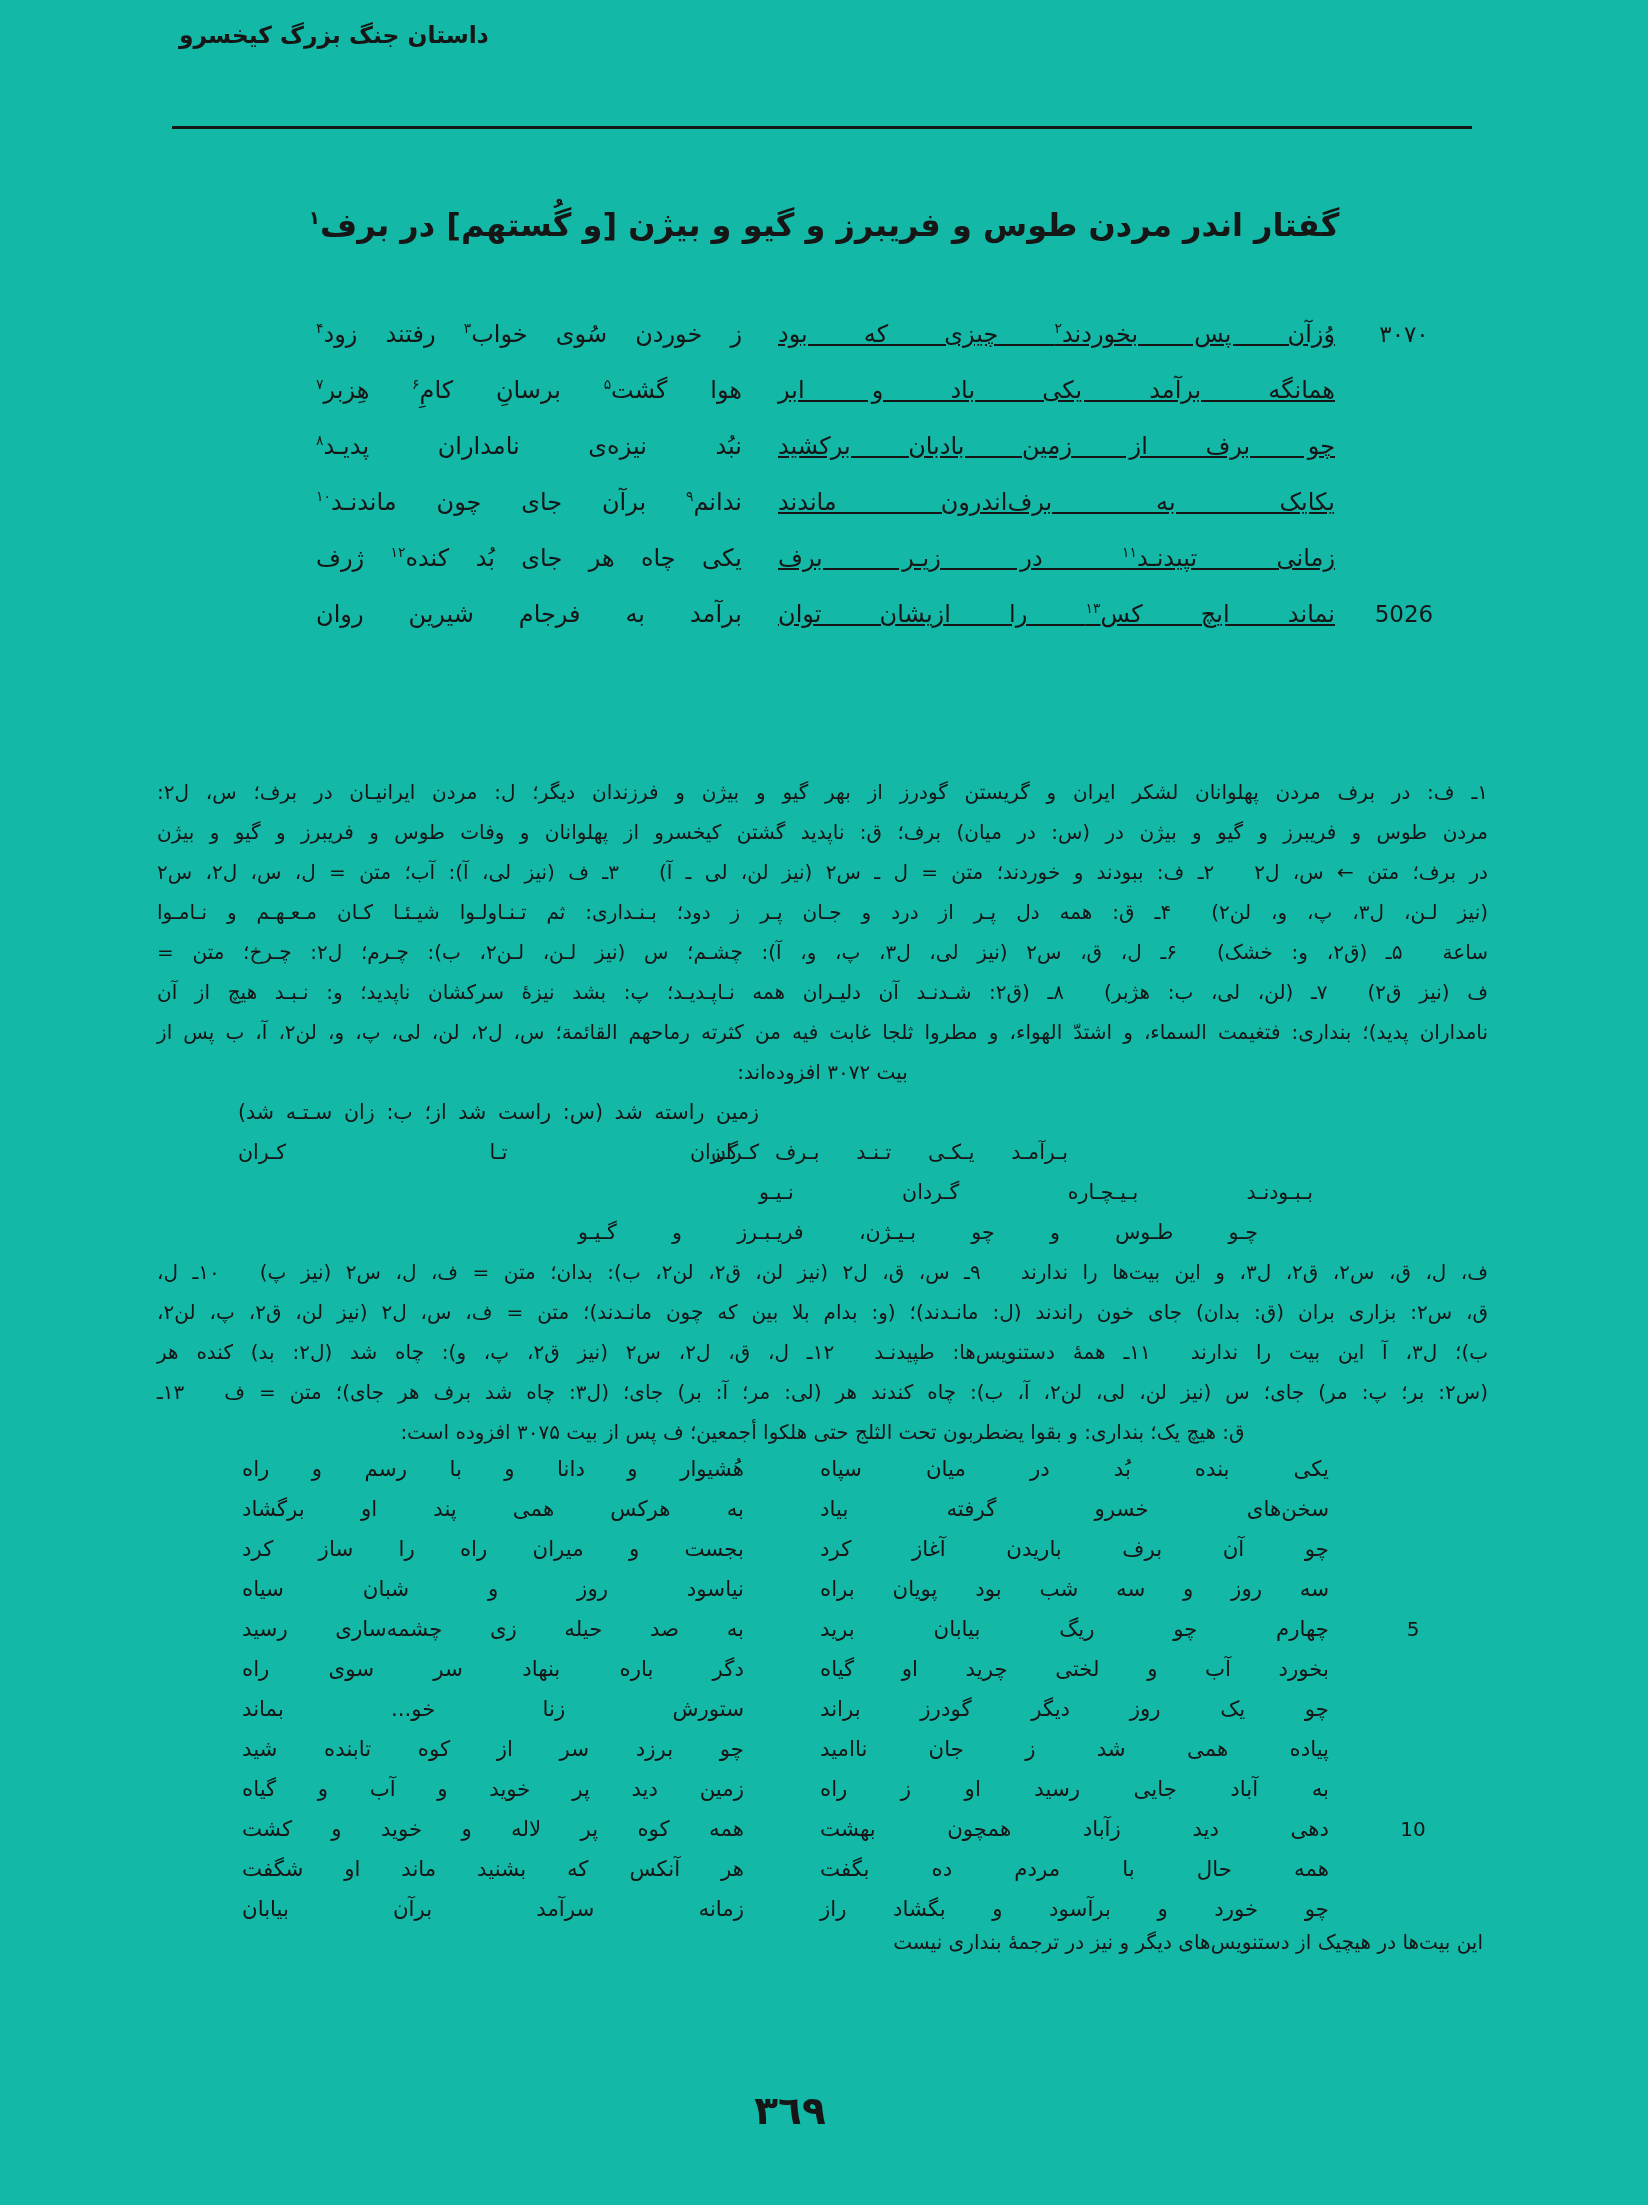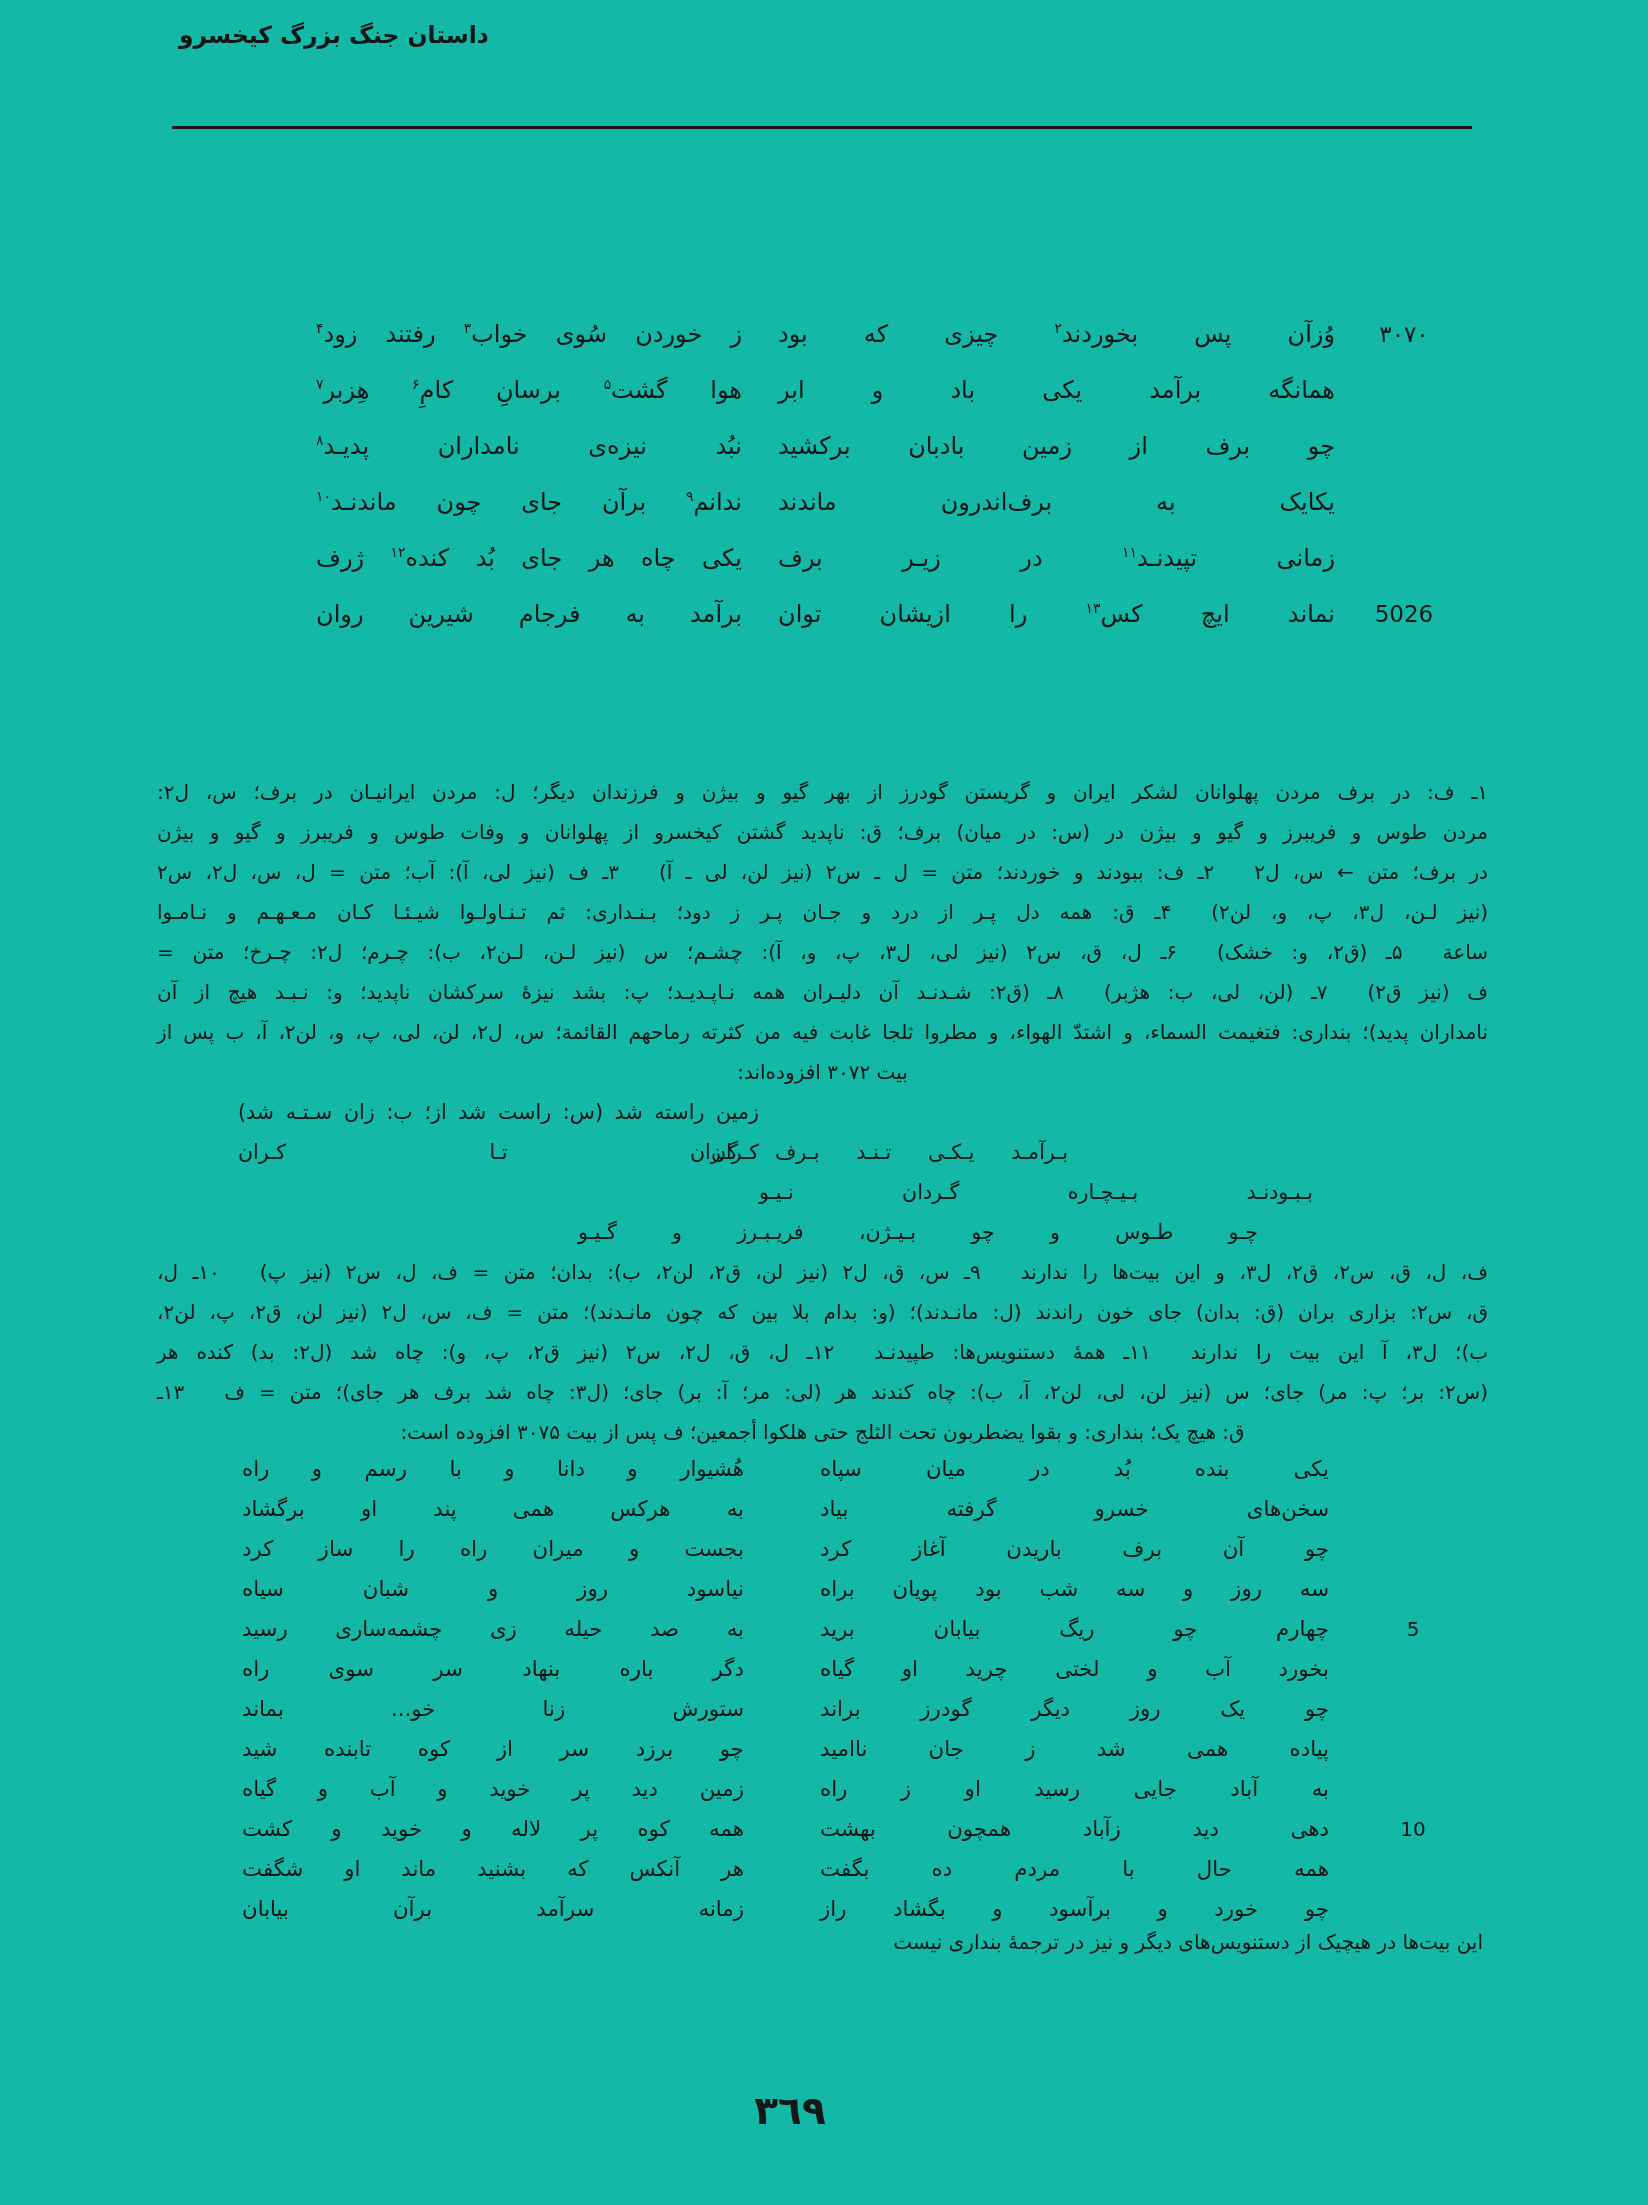--- a/index.html
+++ b/index.html
@@ -26,21 +26,21 @@
     text-align:center;font-size:32px;font-weight:bold;line-height:48px;
     white-space:nowrap;
   }
   sup{font-size:58%;line-height:0;vertical-align:super;}
 
   
   .verse-block{position:absolute;top:306px;right:206px;width:1176px;}
   .vrow{display:flex;height:56px;line-height:56px;font-size:24px;}
   .vnum{width:76px;text-align:center;font-size:23px;}
   .hemi{text-align:justify;text-align-last:justify;text-justify:inter-word;white-space:nowrap;}
-  .hemi.hr{width:557px;margin-left:36px;margin-right:31px;}
+  .hemi.hr{width:557px;margin-left:36px;margin-right:31px;text-decoration:underline;}
   .hemi.hl{width:426px;}
 
   
   .footnotes{
     position:absolute;top:772px;right:160px;width:1331px;
     font-size:20px;direction:rtl;
   }
   .fn-line{height:40px;line-height:40px;white-space:nowrap;}
   .fn-line.just{text-align:justify;text-align-last:justify;text-justify:inter-word;white-space:normal;height:40px;overflow:visible;}
   .fn-line.start{text-align:center;}
@@ -71,20 +71,21 @@
   }
 </style>
 </head>
 <body>
 
 <div class="page">
 
   <div class="running-header">داستان جنگ بزرگ کیخسرو</div>
   <div class="rule"></div>
 
+  <div class="chapter-title"><span>گفتار اندر مردن طوس و فریبرز و گیو و بیژن [و گُستهم] در برف</span><sup>۱</sup></div>
 
   <div class="verse-block">
     <div class="vrow">
       <div class="vnum">۳۰۷۰</div>
       <div class="hemi hr"><span>وُزآن پس بخوردند</span><sup>۲</sup><span> چیزی که بود</span></div>
       <div class="hemi hl"><span>ز خوردن سُوی خواب</span><sup>۳</sup><span> رفتند زود</span><sup>۴</sup></div>
     </div>
     <div class="vrow">
       <div class="vnum"></div>
       <div class="hemi hr"><span>همانگه برآمد یکی باد و ابر</span></div>

